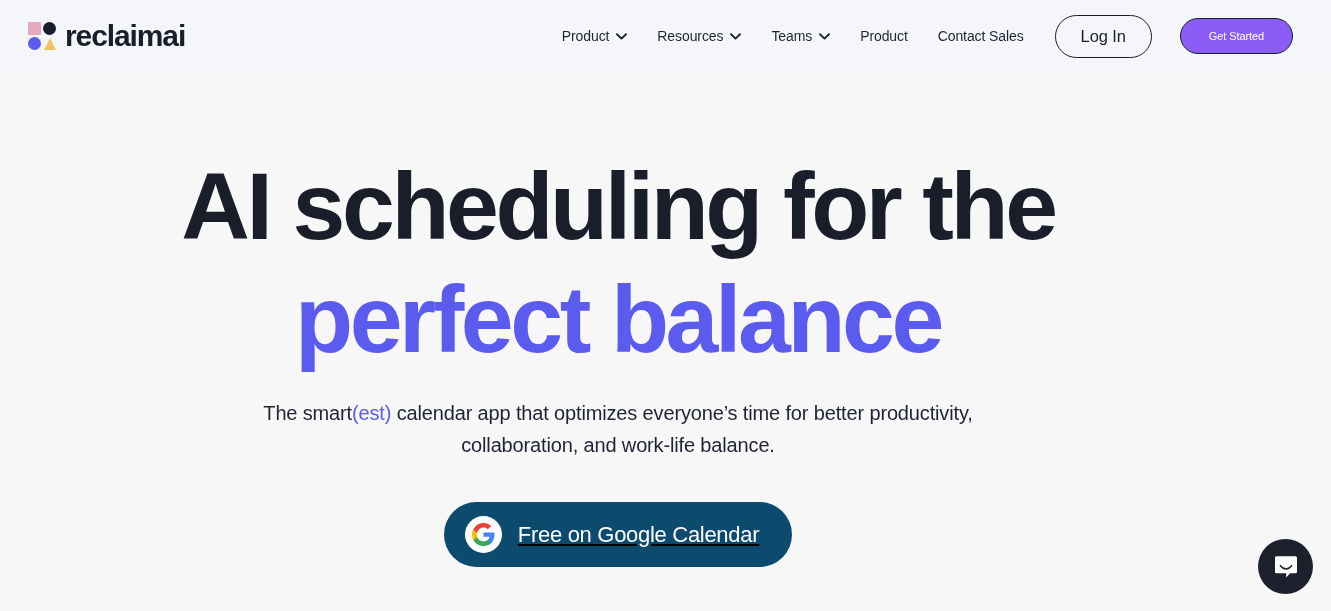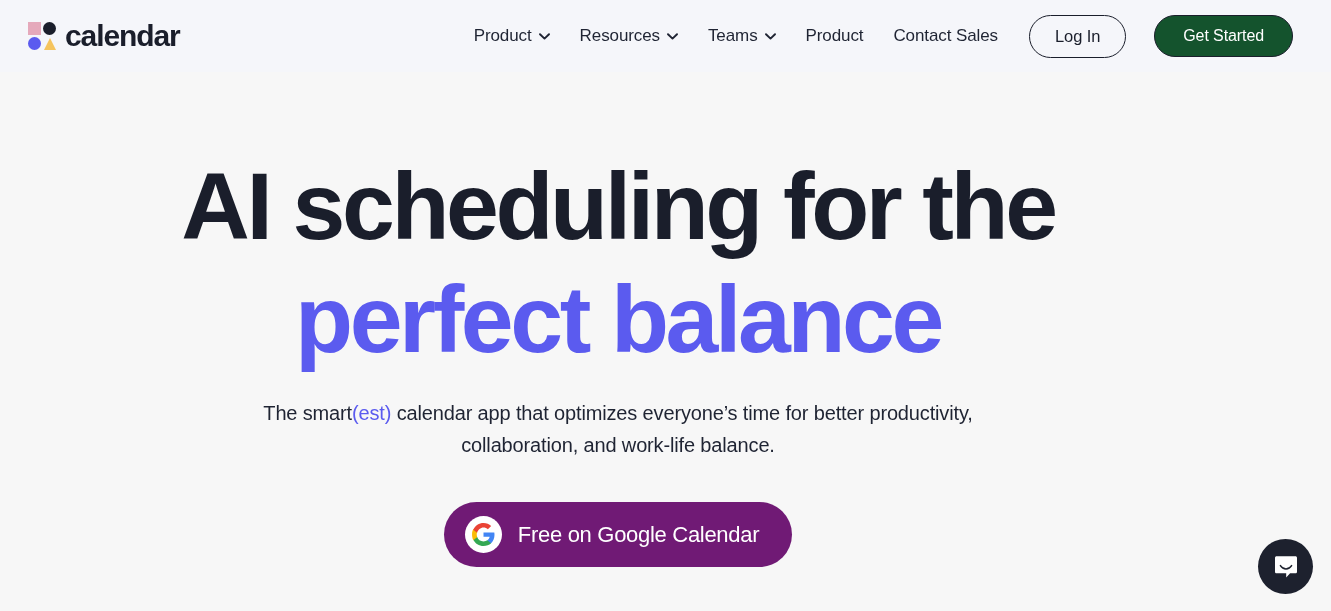--- a/index.html
+++ b/index.html
@@ -92,21 +92,21 @@
     margin-left: auto;
     display: flex;
     align-items: center;
     gap: 0;
   }
 
   .nav-item {
     display: inline-flex;
     align-items: center;
     gap: 7px;
-    font-size: 17px;
+    font-size: 14px;
     color: #1f2433;
     padding: 8px 15px;
     cursor: pointer;
     white-space: nowrap;
     letter-spacing: -0.1px;
   }
 
   .chev {
     width: 11px;
     height: 7px;
@@ -128,23 +128,23 @@
     border: 1.6px solid #1a1e2b;
     border-radius: 999px;
     padding: 11px 25px;
     cursor: pointer;
     font-family: inherit;
     white-space: nowrap;
     letter-spacing: -0.1px;
   }
 
   .btn-started {
-    font-size: 16px;
+    font-size: 11px;
     color: #ffffff;
-    background: #14532d;
+    background: #8b5cf6;
     border: 1.6px solid #1a1e2b;
     border-radius: 999px;
     padding: 11px 28px;
     cursor: pointer;
     font-family: inherit;
     font-weight: 500;
     white-space: nowrap;
     letter-spacing: -0.1px;
   }
 
@@ -179,26 +179,27 @@
     max-width: 720px;
     letter-spacing: -0.15px;
   }
   .subhead .accent { color: #5b5bef; }
 
   .cta {
     margin-top: 41px;
     display: inline-flex;
     align-items: center;
     gap: 16px;
-    background: #701a75;
+    background: #0c4a6e;
     border: none;
     border-radius: 999px;
     padding: 14px 33px 14px 21px;
     cursor: pointer;
     font-family: inherit;
+    text-decoration: underline;
   }
   .cta-label {
     font-size: 22px;
     color: #ffffff;
     font-weight: 500;
     letter-spacing: -0.3px;
     white-space: nowrap;
   }
   .g-badge {
     width: 37px;
@@ -236,21 +237,21 @@
 
   <header class="header">
 
     <a class="brand" href="#">
       <span class="logo-mark">
         <span class="lm-square"></span>
         <span class="lm-circle-dark"></span>
         <span class="lm-circle-blue"></span>
         <span class="lm-triangle"></span>
       </span>
-      <span class="wordmark">calendar</span>
+      <span class="wordmark">reclaimai</span>
     </a>
 
     <nav class="nav">
 
       <div class="nav-item">
         <span>Product</span>
         <svg class="chev" viewBox="0 0 11 7">
           <path d="M1 1.2 L5.5 5.6 L10 1.2" fill="none" stroke="#1f2433" stroke-width="1.9" stroke-linecap="round" stroke-linejoin="round"></path>
         </svg>
       </div>

